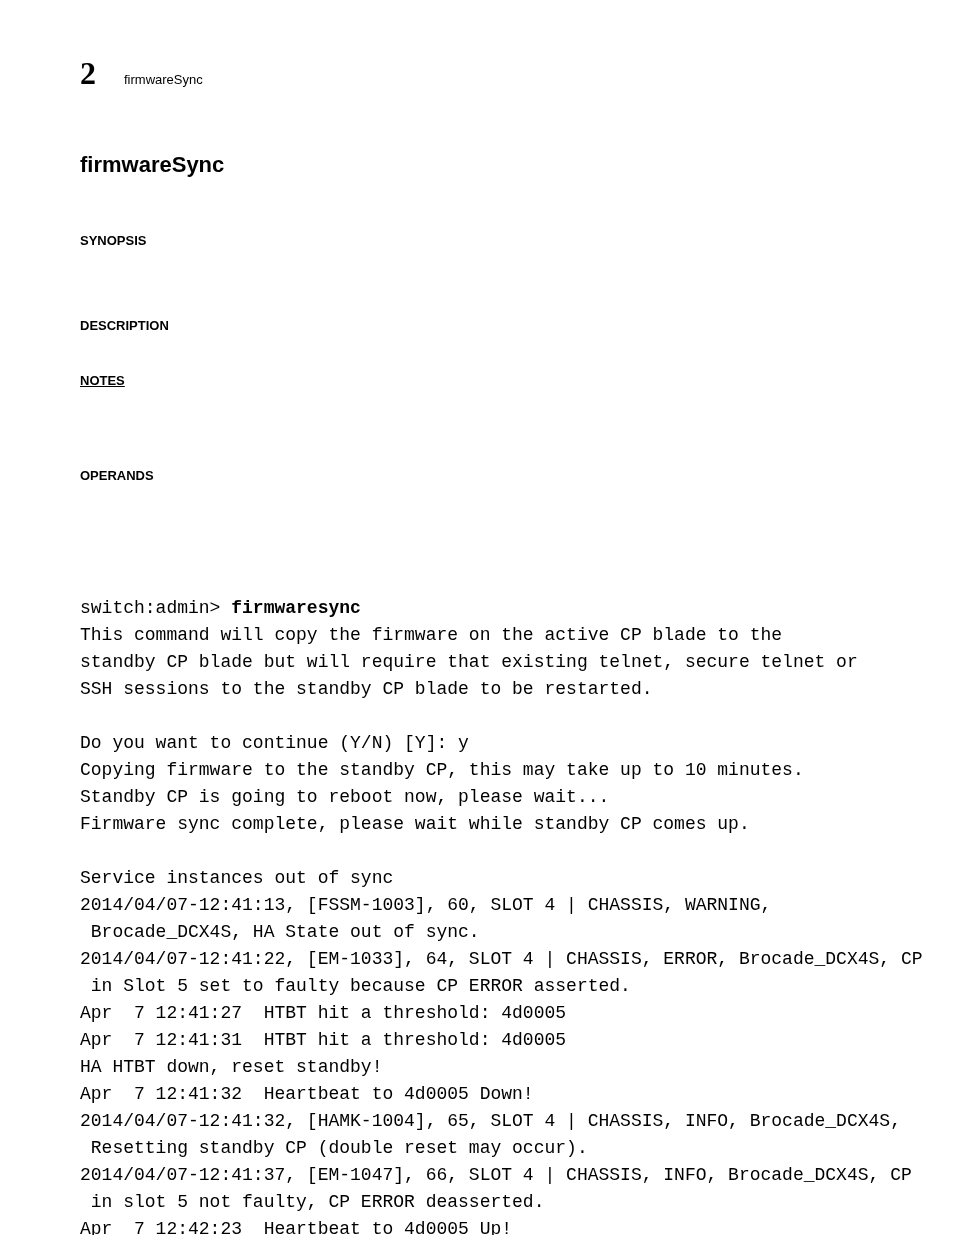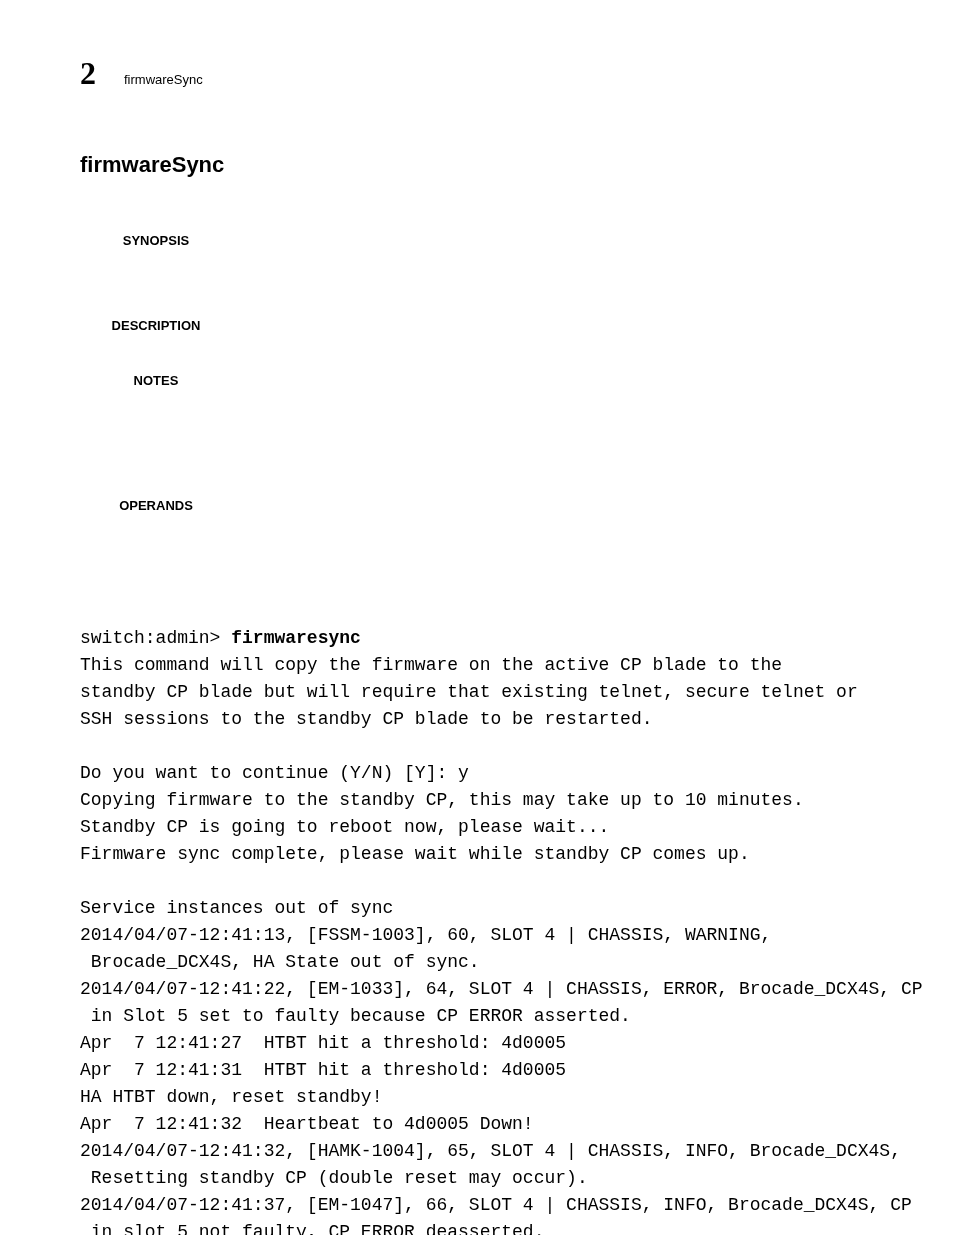--- a/index.html
+++ b/index.html
@@ -32,34 +32,34 @@
       font-weight: bold;
       margin-bottom: 55px;
       font-family: Arial, Helvetica, sans-serif;
     }
     .section-row {
       display: flex;
       margin-bottom: 6px;
     }
     .section-label {
       width: 170px;
-      text-align: center;
+      text-align: left;
       font-size: 13px;
       font-weight: bold;
       padding-right: 18px;
       flex-shrink: 0;
     }
     .section-content {
       flex: 1;
       font-size: 13px;
       line-height: 1.45;
     }
     .synopsis { margin-bottom: 70px; }
     .description { margin-bottom: 40px; gap: 44px; }
-    .notes { margin-bottom: 110px; }
+    .notes { margin-bottom: 80px; text-decoration: underline; }
     .operands { margin-bottom: 110px; }
     .examples { margin-bottom: 0; }
     .code-block {
       font-family: 'Courier New', Courier, monospace;
       font-size: 18px;
       line-height: 1.5;
       white-space: pre;
       margin-top: 2px;
     }
     .code-block .cmd-bold {

